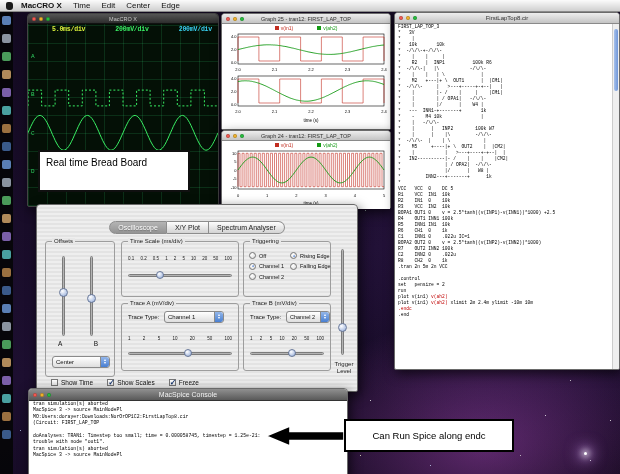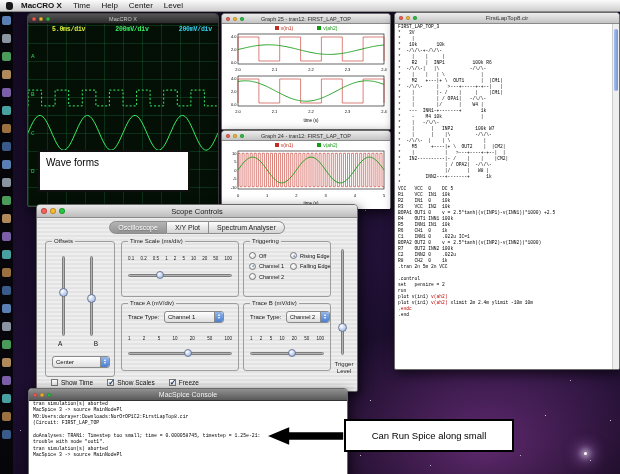--- a/index.html
+++ b/index.html
@@ -146,23 +146,23 @@
 
 <div class="stage">
   <div class="stars"></div>
   <div class="bigstar"></div>
 
   <div class="menubar">
     <span class="apple"></span>
     <span class="appname">MacCRO X</span>
     <span class="menuitems">
         <span class="menu-item">Time</span>
-        <span class="menu-item">Help</span>
+        <span class="menu-item">Edit</span>
         <span class="menu-item">Center</span>
-        <span class="menu-item">Level</span>
+        <span class="menu-item">Edge</span>
       </span>
   </div>
 
   <div class="leftstrip" id="leftstrip">
       <div class="dock-icon" style="background: rgb(90, 127, 181);"></div>
       <div class="dock-icon" style="background: rgb(138, 147, 160);"></div>
       <div class="dock-icon" style="background: rgb(74, 154, 90);"></div>
       <div class="dock-icon" style="background: rgb(176, 138, 90);"></div>
       <div class="dock-icon" style="background: rgb(122, 95, 168);"></div>
       <div class="dock-icon" style="background: rgb(73, 160, 160);"></div>
@@ -205,21 +205,21 @@
           <span style="top: 16%;">A</span>
           <span style="top: 37%;">B</span>
           <span style="top: 58%;">C</span>
           <span style="top: 79%;">D</span>
         </div>
       <svg id="scope-svg" viewBox="0 0 190 158" preserveAspectRatio="none">
           <path d="M0,67.9L0.0,52.1L13.6,52.1L13.6,67.9L27.1,67.9L27.1,52.1L40.7,52.1L40.7,67.9L54.3,67.9L54.3,52.1L67.9,52.1L67.9,67.9L81.4,67.9L81.4,52.1L95.0,52.1L95.0,67.9L108.6,67.9L108.6,52.1L122.1,52.1L122.1,67.9L135.7,67.9L135.7,52.1L149.3,52.1L149.3,67.9L162.9,67.9L162.9,52.1L176.4,52.1L176.4,67.9L190.0,67.9" fill="none" stroke="#39f064" stroke-width="1" stroke-dasharray="2 2"></path>
           <path d="M0.0,94.8L1.4,91.7L2.7,88.7L4.1,85.9L5.4,83.4L6.8,81.2L8.1,79.5L9.5,78.3L10.9,77.6L12.2,77.4L13.6,77.9L14.9,78.8L16.3,80.3L17.6,82.2L19.0,84.6L20.4,87.3L21.7,90.2L23.1,93.2L24.4,96.4L25.8,99.4L27.1,102.3L28.5,105.0L29.9,107.4L31.2,109.3L32.6,110.8L33.9,111.7L35.3,112.2L36.6,112.0L38.0,111.3L39.4,110.1L40.7,108.4L42.1,106.2L43.4,103.7L44.8,100.9L46.1,97.9L47.5,94.8L48.9,91.7L50.2,88.7L51.6,85.9L52.9,83.4L54.3,81.2L55.6,79.5L57.0,78.3L58.4,77.6L59.7,77.4L61.1,77.9L62.4,78.8L63.8,80.3L65.1,82.2L66.5,84.6L67.9,87.3L69.2,90.2L70.6,93.2L71.9,96.4L73.3,99.4L74.6,102.3L76.0,105.0L77.4,107.4L78.7,109.3L80.1,110.8L81.4,111.7L82.8,112.2L84.1,112.0L85.5,111.3L86.9,110.1L88.2,108.4L89.6,106.2L90.9,103.7L92.3,100.9L93.6,97.9L95.0,94.8L96.4,91.7L97.7,88.7L99.1,85.9L100.4,83.4L101.8,81.2L103.1,79.5L104.5,78.3L105.9,77.6L107.2,77.4L108.6,77.9L109.9,78.8L111.3,80.3L112.6,82.2L114.0,84.6L115.4,87.3L116.7,90.2L118.1,93.2L119.4,96.4L120.8,99.4L122.1,102.3L123.5,105.0L124.9,107.4L126.2,109.3L127.6,110.8L128.9,111.7L130.3,112.2L131.6,112.0L133.0,111.3L134.4,110.1L135.7,108.4L137.1,106.2L138.4,103.7L139.8,100.9L141.1,97.9L142.5,94.8L143.9,91.7L145.2,88.7L146.6,85.9L147.9,83.4L149.3,81.2L150.6,79.5L152.0,78.3L153.4,77.6L154.7,77.4L156.1,77.9L157.4,78.8L158.8,80.3L160.1,82.2L161.5,84.6L162.9,87.3L164.2,90.2L165.6,93.2L166.9,96.4L168.3,99.4L169.6,102.3L171.0,105.0L172.4,107.4L173.7,109.3L175.1,110.8L176.4,111.7L177.8,112.2L179.1,112.0L180.5,111.3L181.9,110.1L183.2,108.4L184.6,106.2L185.9,103.7L187.3,100.9L188.6,97.9L190.0,94.8" fill="none" stroke="#39f064" stroke-width="1"></path>
         </svg>
       <div class="callout">
-        <div>Wave forms</div>
+        <div>Real time Bread Board</div>
       </div>
     </div>
   </div>
 
   <div class="win graph-win g25">
     <div class="titlebar">
       <span class="lights tiny">
         <span class="light r"></span>
         <span class="light y"></span>
         <span class="light g"></span>
@@ -316,28 +316,20 @@
       </span>
       <span class="title">FirstLapTop8.cir</span>
     </div>
     <div class="editor-body" id="editor-body"><div class="code-line">FIRST_LAP_TOP_3</div><div class="code-line">*   3V</div><div class="code-line">*    |</div><div class="code-line">*   10k       10k</div><div class="code-line">*  -/\/\-+-/\/\-</div><div class="code-line">*    |    |     |</div><div class="code-line">*    R2   |  INP1          100k R6</div><div class="code-line">*  -/\/\-|   |\           -/\/\-</div><div class="code-line">*    |    |   | \             |</div><div class="code-line">*    M2   +---|+ \  OUT1      |  |CM1|</div><div class="code-line">*  -/\/\-     |   &gt;---+-----+-+--|   |</div><div class="code-line">*    |        |- /    |     |    |CM1|</div><div class="code-line">*    |        | / OPA1|   -/\/\-</div><div class="code-line">*    |        |/      |    W4 |</div><div class="code-line">*   ---  INN1-+-------+       1k</div><div class="code-line">*    -    M4 10k              |</div><div class="code-line">*    |   -/\/\-</div><div class="code-line">*    |      |   INP2        100k W7</div><div class="code-line">*    |      |    |\         -/\/\-</div><div class="code-line">*  -/\/\-  |    | \            |</div><div class="code-line">*    M5     +----|+ \  OUT2    |  |CM2|</div><div class="code-line">*    |           |   &gt;---+----+-+--|  |</div><div class="code-line">*   IN2----------|- /    |    |    |CM2|</div><div class="code-line">*                | / OPA2|  -/\/\-</div><div class="code-line">*                |/      |   W8 |</div><div class="code-line">*         INN2---+-------+      1k</div><div class="code-line">*</div><div class="code-line">VCC   VCC  0    DC 5</div><div class="code-line">R1    VCC  IN1  10k</div><div class="code-line">R2    IN1  0    10k</div><div class="code-line">R3    VCC  IN2  10k</div><div class="code-line">BOPA1 OUT1 0    v = 2.5*tanh((v(INP1)-v(INN1))*1000) +2.5</div><div class="code-line">R4    OUT1 INN1 100k</div><div class="code-line">R5    INN1 IN1  10k</div><div class="code-line">R6    CH1  0    1k</div><div class="code-line">C1    INN1 0    .022u IC=1</div><div class="code-line">BOPA2 OUT2 0    v = 2.5*tanh((v(INP2)-v(INN2))*1000)</div><div class="code-line">R7    OUT2 INN2 100k</div><div class="code-line">C2    INN2 0    .022u</div><div class="code-line">R8    CH2  0    1k</div><div class="code-line">.tran 2n 5m 2n VCC</div><div class="code-line"> </div><div class="code-line">.control</div><div class="code-line">set   pensize = 2</div><div class="code-line">run</div><div class="code-line"><span style="color: rgb(0, 0, 0);">plot v(in1) </span><span style="color: rgb(192, 0, 0);">v(ah2)</span></div><div class="code-line"><span style="color: rgb(0, 0, 0);">plot v(in1) </span><span style="color: rgb(192, 0, 0);">v(ah2)</span><span style="color: rgb(0, 0, 0);"> xlimit 2m 2.4m ylimit -10m 10m</span></div><div class="code-line"><span style="color: rgb(192, 0, 0);">.endc</span></div><div class="code-line">.end</div></div>
     <div class="vscroll">
         <div class="vthumb"></div>
       </div>
   </div>
 
   <div class="win ctrl-win">
-    <div class="titlebar">
-      <span class="lights">
-        <span class="light r"></span>
-        <span class="light y"></span>
-        <span class="light g"></span>
-      </span>
-      <span class="title">Scope Controls</span>
-    </div>
     <div class="tabrow">
         <span class="tab selected">Oscilloscope</span>
         <span class="tab">X/Y Plot</span>
         <span class="tab">Spectrum Analyser</span>
       </div>
 
     <div class="group offsets">
       <span class="gtitle">Offsets</span>
       <div class="vslider vs-a">
           <div class="track"></div>
@@ -480,15 +472,15 @@
       </span>
       <span class="title">MacSpice Console</span>
     </div>
     <div class="console-body" id="console-body"><div>tran simulation(s) aborted</div><div>MacSpice 3 -&gt; source MainNodePl</div><div>MO:Users:dorayer:Downloads:NorOrOP1C2:FirstLapTop8.cir</div><div>(Circuit: FIRST_LAP_TOP</div><div> </div><div>doAnalyses: TRAN1: Timestep too small; time = 0.000058745, timestep = 1.25e-21:</div><div>trouble with node "out1".</div><div>tran simulation(s) aborted</div><div>MacSpice 3 -&gt; source MainNodePl</div></div>
   </div>
 
   <svg class="callout-arrow" viewBox="0 0 82 24">
     <polygon points="2,12 26,2 26,7.5 80,7.5 80,16.5 26,16.5 26,22" fill="#000" stroke="#fff" stroke-width="1.6"></polygon>
   </svg>
   <div class="spice-box">
-    <span>Can Run Spice along small</span>
+    <span>Can Run Spice along endc</span>
   </div>
 </div>
 
 </body></html>

